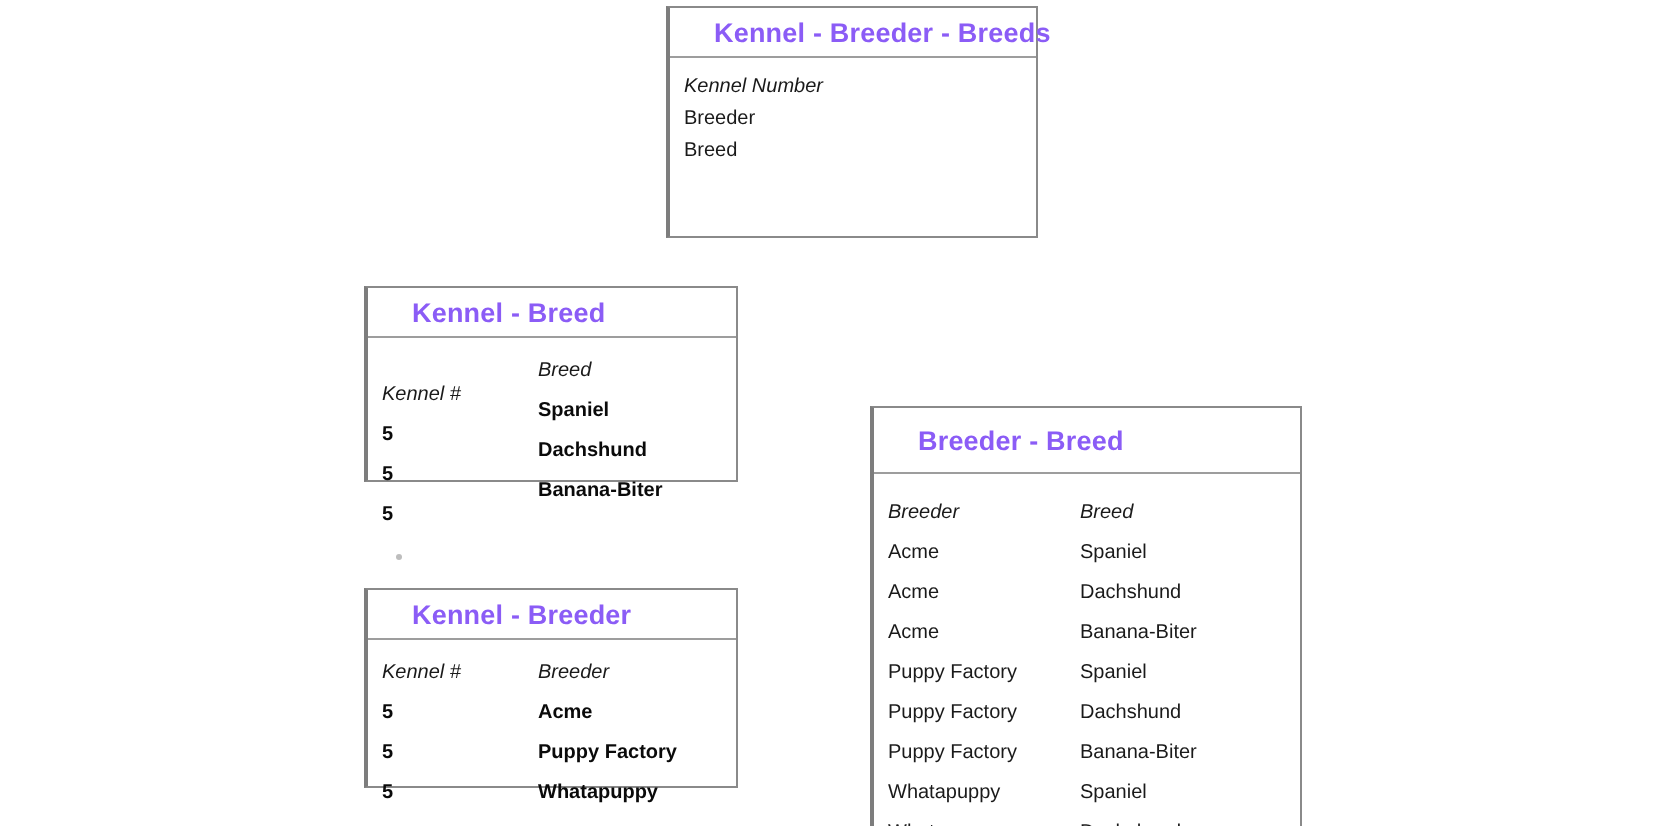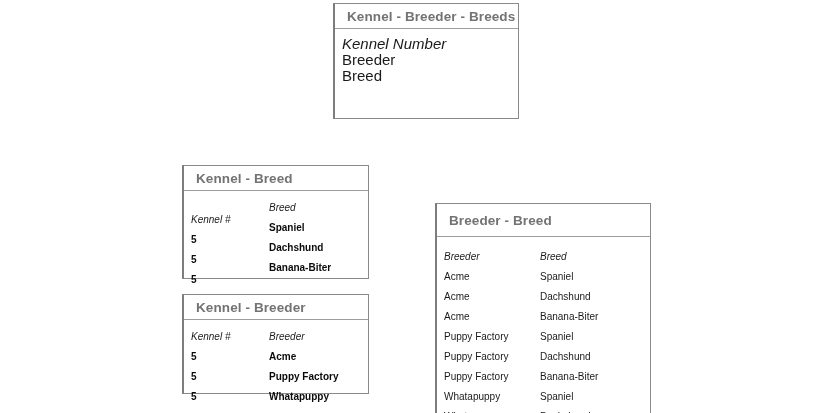--- a/index.html
+++ b/index.html
@@ -28,38 +28,38 @@
     position: absolute;
     box-sizing: border-box;
     background: #ffffff;
     border: 1.5px solid #8a8a8a;
     border-left-width: 2.5px;
     border-left-color: #7d7d7d;
   }
   .ebox-title {
     font-size: 13.5px;
     font-weight: bold;
-    color: #737373;
+    color: #8b5cf6;
     letter-spacing: 0.1px;
-    padding: 5px 0 4px 12px;
+    padding: 5px 0 4px 22px;
     white-space: nowrap;
   }
   .ebox-sep {
     height: 1px;
     background: #9d9d9d;
     width: 100%;
   }
   .ebox-body {
     position: relative;
     padding: 7px 0 0 7px;
   }
 
   
   .attr-list {
-    font-size: 15px;
+    font-size: 10px;
     line-height: 16px;
     color: #1a1a1a;
   }
   .attr-row {
     white-space: nowrap;
   }
   .attr-row.key {
     font-style: italic;
   }
 
@@ -93,21 +93,21 @@
     white-space: normal;
     width: 86px;
     line-height: 20px;
   }
 
   
   #box-kennel-breeder-breeds {
     left: 333px; top: 3px; width: 186px; height: 116px;
   }
   #box-kennel-breed {
-    left: 182px; top: 165px; width: 187px; height: 114px;
+    left: 182px; top: 143px; width: 187px; height: 98px;
   }
   #box-kennel-breeder {
     left: 182px; top: 294px; width: 187px; height: 100px;
   }
   #box-breeder-breed {
     left: 435px; top: 203px; width: 216px; height: 246px;
   }
 
   #kb-col1 { left: 0px; }
   #kb-col2 { left: 78px; }

